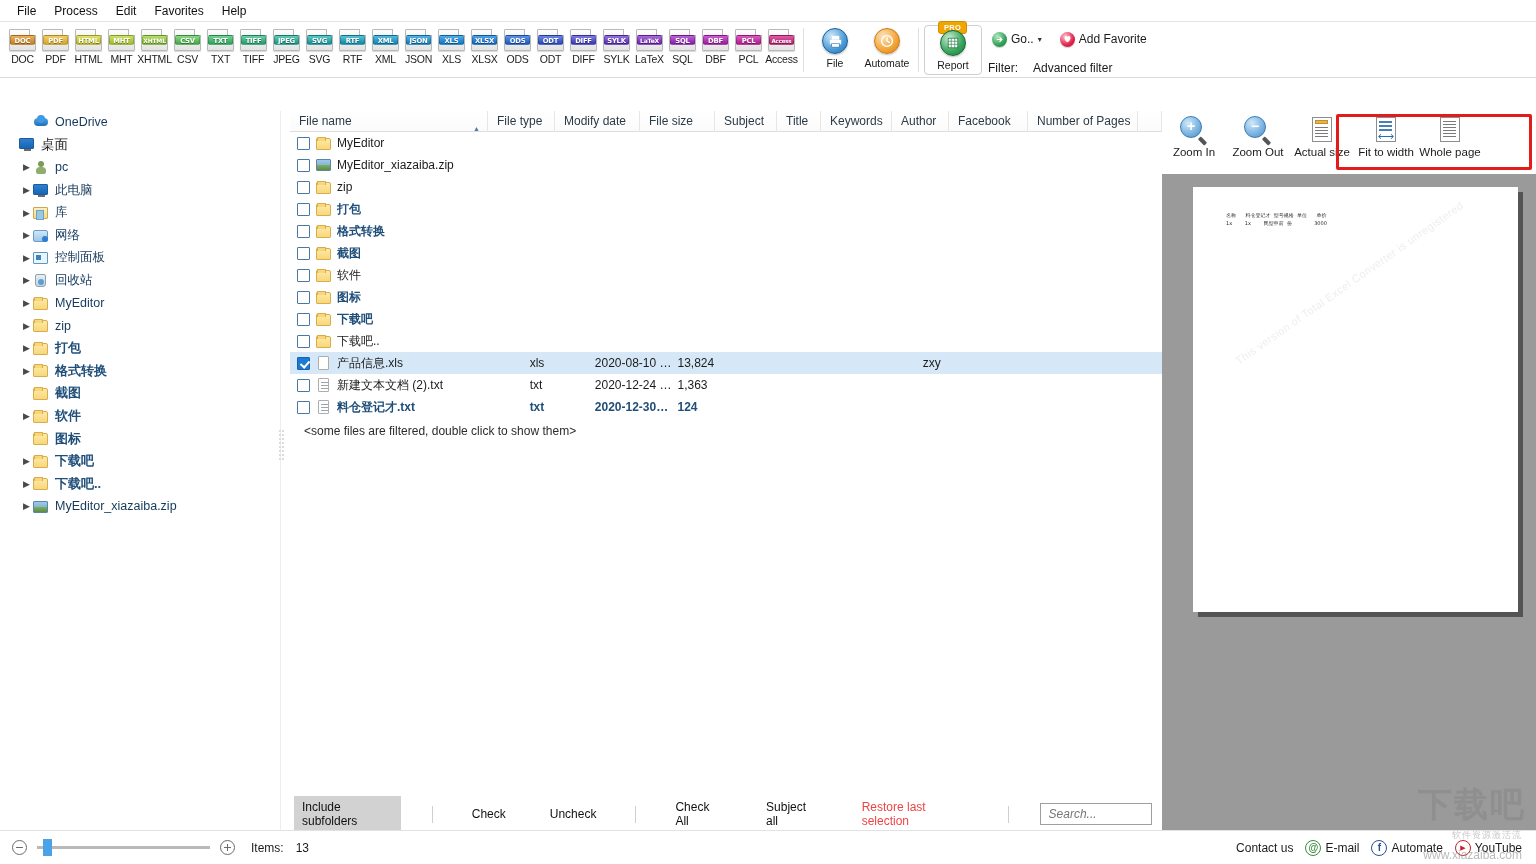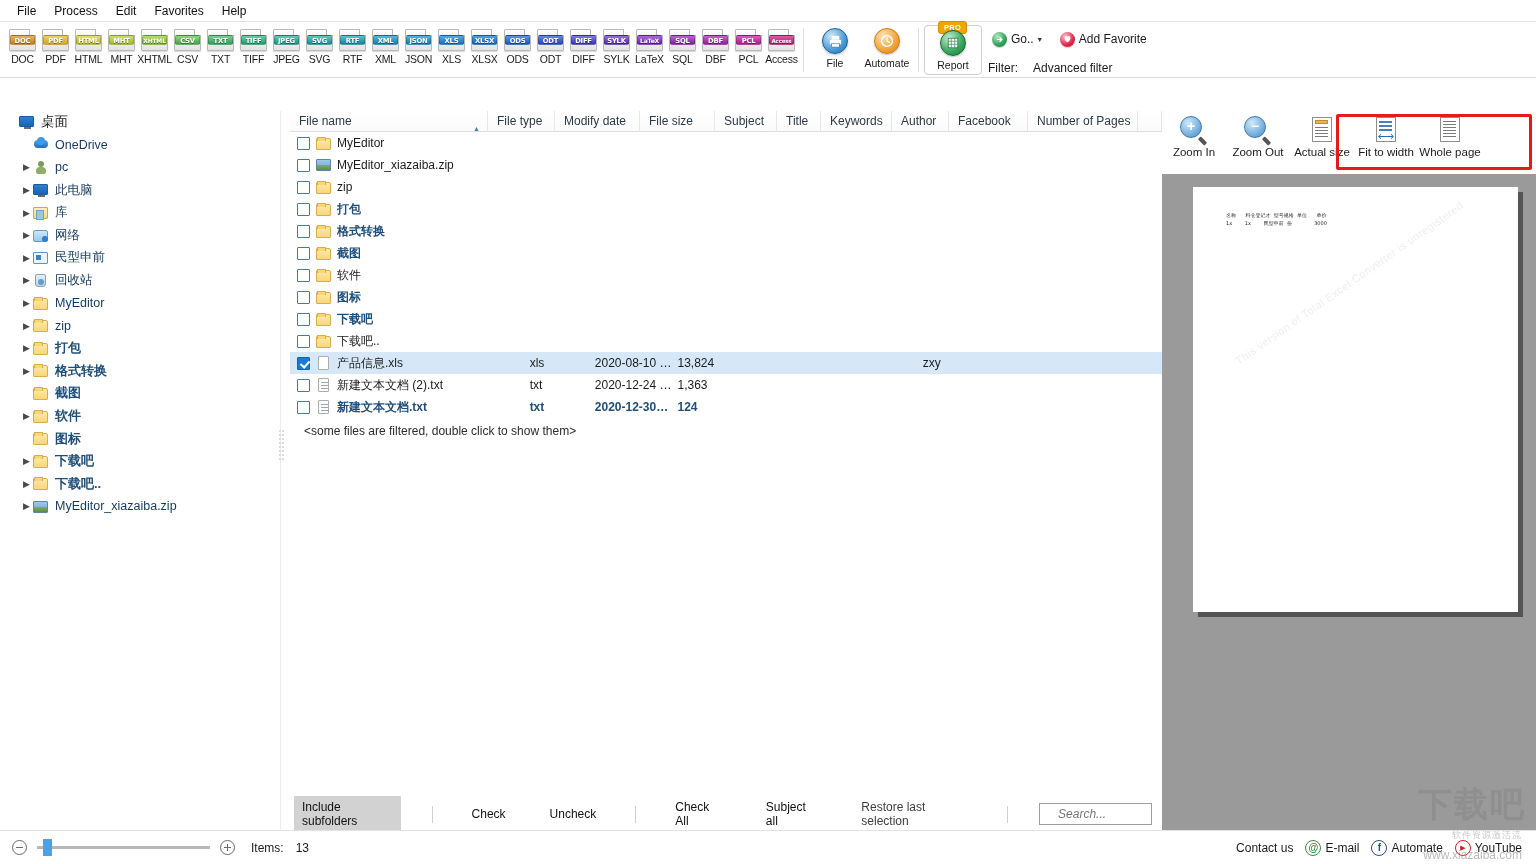--- a/index.html
+++ b/index.html
@@ -267,26 +267,26 @@
     color:#eeeeee; font-size:11px; white-space:nowrap; letter-spacing:.4px;
   }
 
   
   .listfooter {
     position:absolute; left:290px; right:374px; bottom:34px; height:32px;
     background:#fff; display:flex; align-items:center; padding-left:4px;gap:28px;
   }
   .lf-btn { font-size:12px; padding:4px 8px; color:#111; }
   .lf-btn.active { background:#d2d2d2; }
-  .lf-btn.dis { color:#404040; }
+  .lf-btn.dis { color:#ef4444; }
   .lf-sep { width:1px; height:17px; background:#cfcfcf; margin:0 3px; }
   .search-box {
     margin-left:auto; margin-right:10px; width:120px; height:22px;
     border:1px solid #9e9e9e; background:#fff; display:flex; align-items:center;
-    padding-left:16px;
+    padding-left:6px;
   }
   .search-box input {
     border:none; outline:none; width:100%; font-size:12px; font-style:italic;
     color:#555; font-family:"Liberation Sans",sans-serif; background:transparent;
   }
   .statusbar {
     position:absolute; left:0; right:0; bottom:0; height:34px; background:#fff;
     border-top:1px solid #e2e2e2; display:flex; align-items:center;
   }
   .zoom-ctl { display:flex; align-items:center; padding-left:12px; }
@@ -591,37 +591,37 @@
       </div>
       <div class="rt-row2">
         <span class="filter-lbl">Filter:</span>
         <span class="adv-filter">Advanced filter</span>
       </div>
     </div>
   </div>
 
   <div class="tree" id="treePane">
       <div class="tnode">
+        <div style="width:14px;flex:none"></div>
+        <div class="t-arrow"></div>
+        <div class="t-ico">
+          <div class="cloud"></div>
+        </div>
+        <div class="t-lbl" style="">OneDrive</div>
+      </div>
+      <div class="tnode">
         <div style="width:0px;flex:none"></div>
         <div class="t-arrow"></div>
         <div class="t-ico">
           <div class="monitor"></div>
         </div>
         <div class="t-lbl dark" style="font-size:13.5px;color:#1b1b1b;">桌面</div>
       </div>
       <div class="tnode">
         <div style="width:14px;flex:none"></div>
-        <div class="t-arrow"></div>
-        <div class="t-ico">
-          <div class="cloud"></div>
-        </div>
-        <div class="t-lbl" style="">OneDrive</div>
-      </div>
-      <div class="tnode">
-        <div style="width:14px;flex:none"></div>
         <div class="t-arrow">▶</div>
         <div class="t-ico">
           <div class="person"></div>
         </div>
         <div class="t-lbl" style="">pc</div>
       </div>
       <div class="tnode">
         <div style="width:14px;flex:none"></div>
         <div class="t-arrow">▶</div>
         <div class="t-ico">
@@ -644,21 +644,21 @@
           <div class="netico"></div>
         </div>
         <div class="t-lbl" style="">网络</div>
       </div>
       <div class="tnode">
         <div style="width:14px;flex:none"></div>
         <div class="t-arrow">▶</div>
         <div class="t-ico">
           <div class="cpico"></div>
         </div>
-        <div class="t-lbl" style="">民型申前</div>
+        <div class="t-lbl" style="">控制面板</div>
       </div>
       <div class="tnode">
         <div style="width:14px;flex:none"></div>
         <div class="t-arrow">▶</div>
         <div class="t-ico">
           <div class="binico"></div>
         </div>
         <div class="t-lbl" style="">回收站</div>
       </div>
       <div class="tnode">
@@ -966,21 +966,21 @@
           <div class="c-keywords"></div>
           <div class="c-author"></div>
           <div class="c-comment"></div>
           <div class="c-pages"></div>
         </div>
         <div class="lrow">
           <div class="cb"></div>
           <div class="f-ico">
             <div class="fileglyph lines"></div>
           </div>
-          <div class="c-name cjkname">新建文本文档.txt</div>
+          <div class="c-name cjkname">料仓登记才.txt</div>
           <div class="c-type bluebold">txt</div>
           <div class="c-date bluebold">2020-12-30…</div>
           <div class="c-size bluebold">124</div>
           <div class="c-subject"></div>
           <div class="c-title"></div>
           <div class="c-keywords"></div>
           <div class="c-author"></div>
           <div class="c-comment"></div>
           <div class="c-pages"></div>
         </div>

